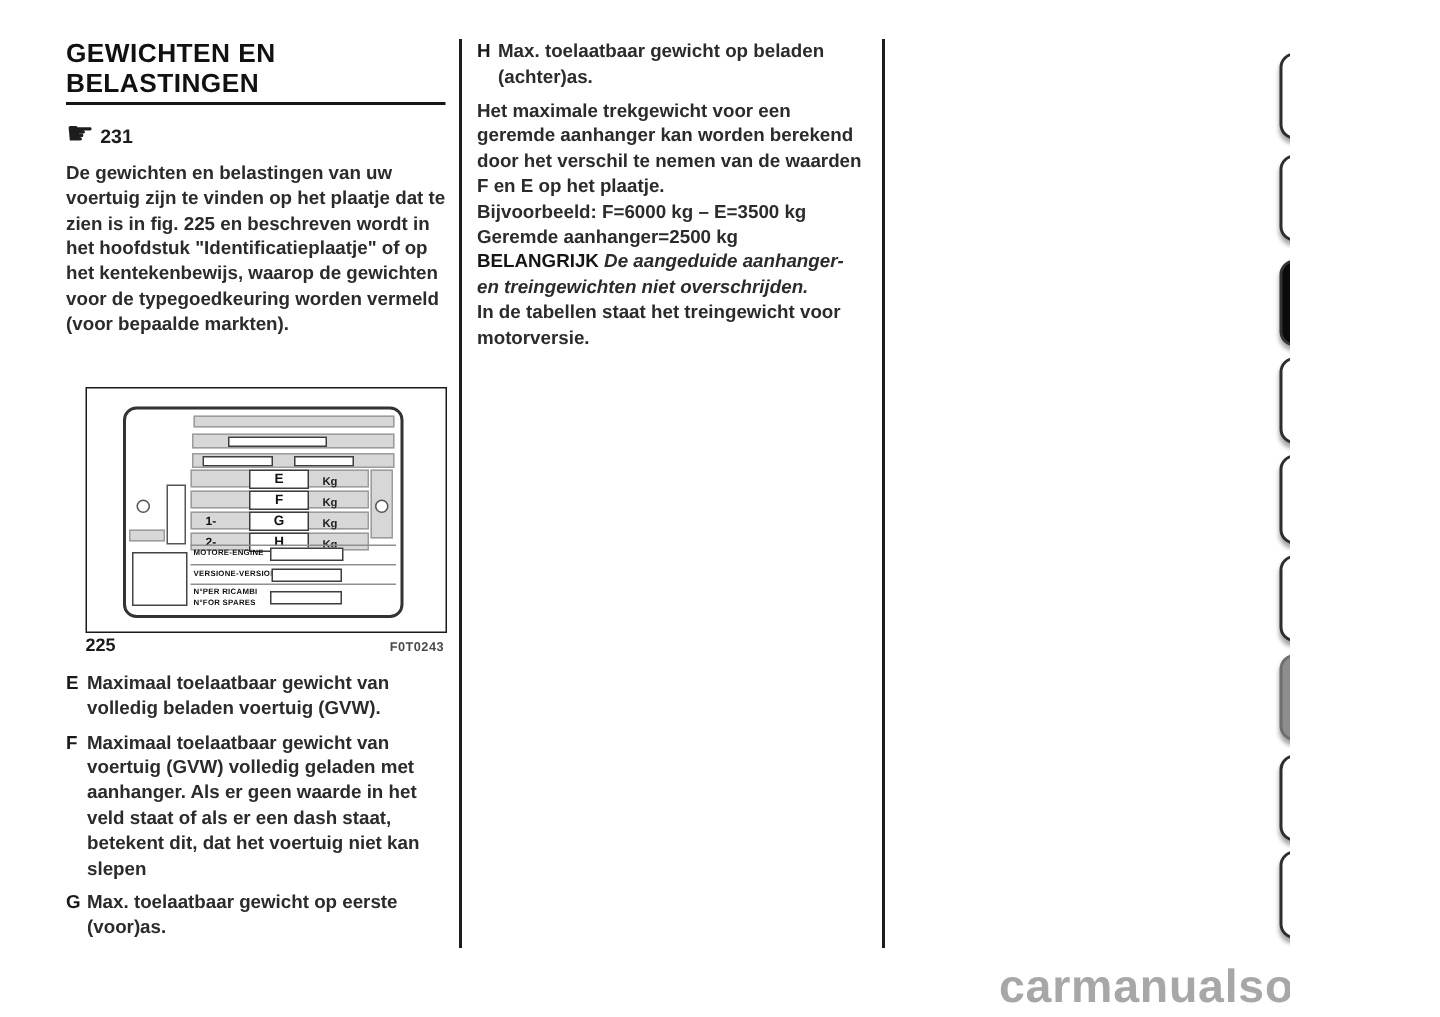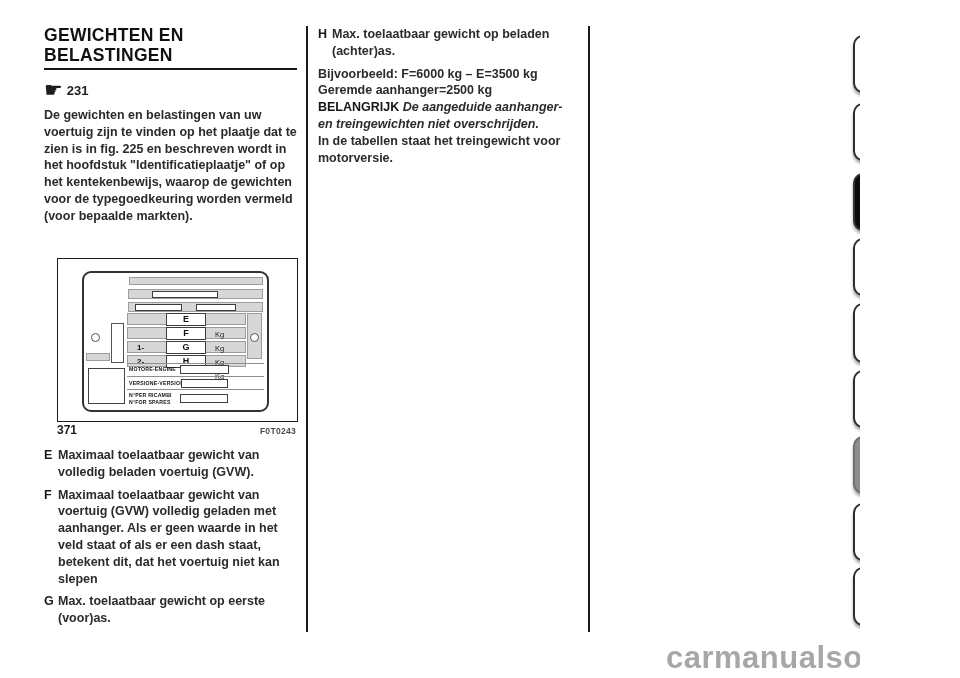--- a/index.html
+++ b/index.html
@@ -19,21 +19,21 @@
   .body-text{font-size:12.5px;line-height:16.8px;font-weight:700;color:#2b2b2b;margin-top:5px;}
   
   #figure-frame{position:absolute;left:57px;top:258px;width:239px;height:162px;
                 border:1.5px solid #1a1a1a;background:#fff;}
   #plate{position:absolute;left:24px;top:12px;width:183px;height:137px;background:#fff;
          border:2px solid #333;border-radius:9px;}
   .pbar{position:absolute;background:#d7d7d7;border:1px solid #9c9c9c;box-sizing:border-box;}
   .pbox{position:absolute;background:#fff;border:1px solid #3d3d3d;box-sizing:border-box;
         display:flex;align-items:center;justify-content:center;}
   .pletter{font-size:9px;font-weight:800;color:#111;}
-  .punit{position:absolute;font-size:7.5px;font-weight:400;color:#222;margin-top:14px;}
+  .punit{position:absolute;font-size:7.5px;font-weight:700;color:#222;}
   .pprefix{position:absolute;font-size:8px;font-weight:800;color:#111;}
   .pfield-label{position:absolute;font-size:5.2px;font-weight:800;color:#111;letter-spacing:.2px;line-height:6.3px;}
   .pline{position:absolute;height:1px;background:#8f8f8f;}
   .pcircle{position:absolute;width:9px;height:9px;border:1.3px solid #555;border-radius:50%;background:#fff;box-sizing:border-box;}
   .caption-row{position:absolute;left:57px;top:423px;width:239px;display:flex;justify-content:space-between;align-items:baseline;}
   .caption-num{font-size:12px;font-weight:800;color:#1b1b1b;}
   .caption-code{font-size:8.5px;font-weight:700;color:#4a4a4a;letter-spacing:.3px;}
   
   #defs-left{position:absolute;left:44px;top:447px;width:253px;}
   .def{position:relative;padding-left:14px;font-size:12.5px;line-height:16.8px;font-weight:700;color:#2b2b2b;margin-bottom:6px;}
@@ -130,21 +130,21 @@
       <div class="pbox" style="left:96px;top:121px;width:48px;height:9px;"></div>
 
       <div class="pcircle" style="left:7px;top:60px;"></div>
       <div class="pcircle" style="left:166px;top:60px;"></div>
       <div style="position:absolute;left:27px;top:50px;width:13px;height:40px;border:1.2px solid #555;background:#fff;box-sizing:border-box;"></div>
       <div class="pbar" style="left:2px;top:80px;width:24px;height:8px;"></div>
       <div style="position:absolute;left:4px;top:95px;width:37px;height:36px;border:1.4px solid #444;background:#fff;box-sizing:border-box;"></div>
     </div>
   </div>
   <div class="caption-row">
-    <span class="caption-num">371</span>
+    <span class="caption-num">225</span>
     <span class="caption-code">F0T0243</span>
   </div>
 
   <div id="defs-left">
     <div class="def">
       <span class="def-letter">E</span>
       <span>Maximaal toelaatbaar gewicht van volledig beladen voertuig (GVW).</span>
     </div>
     <div class="def">
       <span class="def-letter">F</span>
@@ -154,20 +154,21 @@
       <span class="def-letter">G</span>
       <span>Max. toelaatbaar gewicht op eerste (voor)as.</span>
     </div>
   </div>
 
   <div id="col-mid">
     <div class="def">
       <span class="def-letter">H</span>
       <span>Max. toelaatbaar gewicht op beladen (achter)as.</span>
     </div>
+    <p class="mid-para">Het maximale trekgewicht voor een geremde aanhanger kan worden berekend door het verschil te nemen van de waarden F en E op het plaatje.</p>
     <p class="mid-line">Bijvoorbeeld: F=6000 kg – E=3500 kg</p>
     <p class="mid-line">Geremde aanhanger=2500 kg</p>
     <p class="imp">
       <span class="imp-label">BELANGRIJK </span><span class="imp-text">De aangeduide aanhanger- en treingewichten niet overschrijden.</span>
     </p>
     <p class="mid-para">In de tabellen staat het treingewicht voor motorversie.</p>
   </div>
 
   <div id="sidebar">
 

